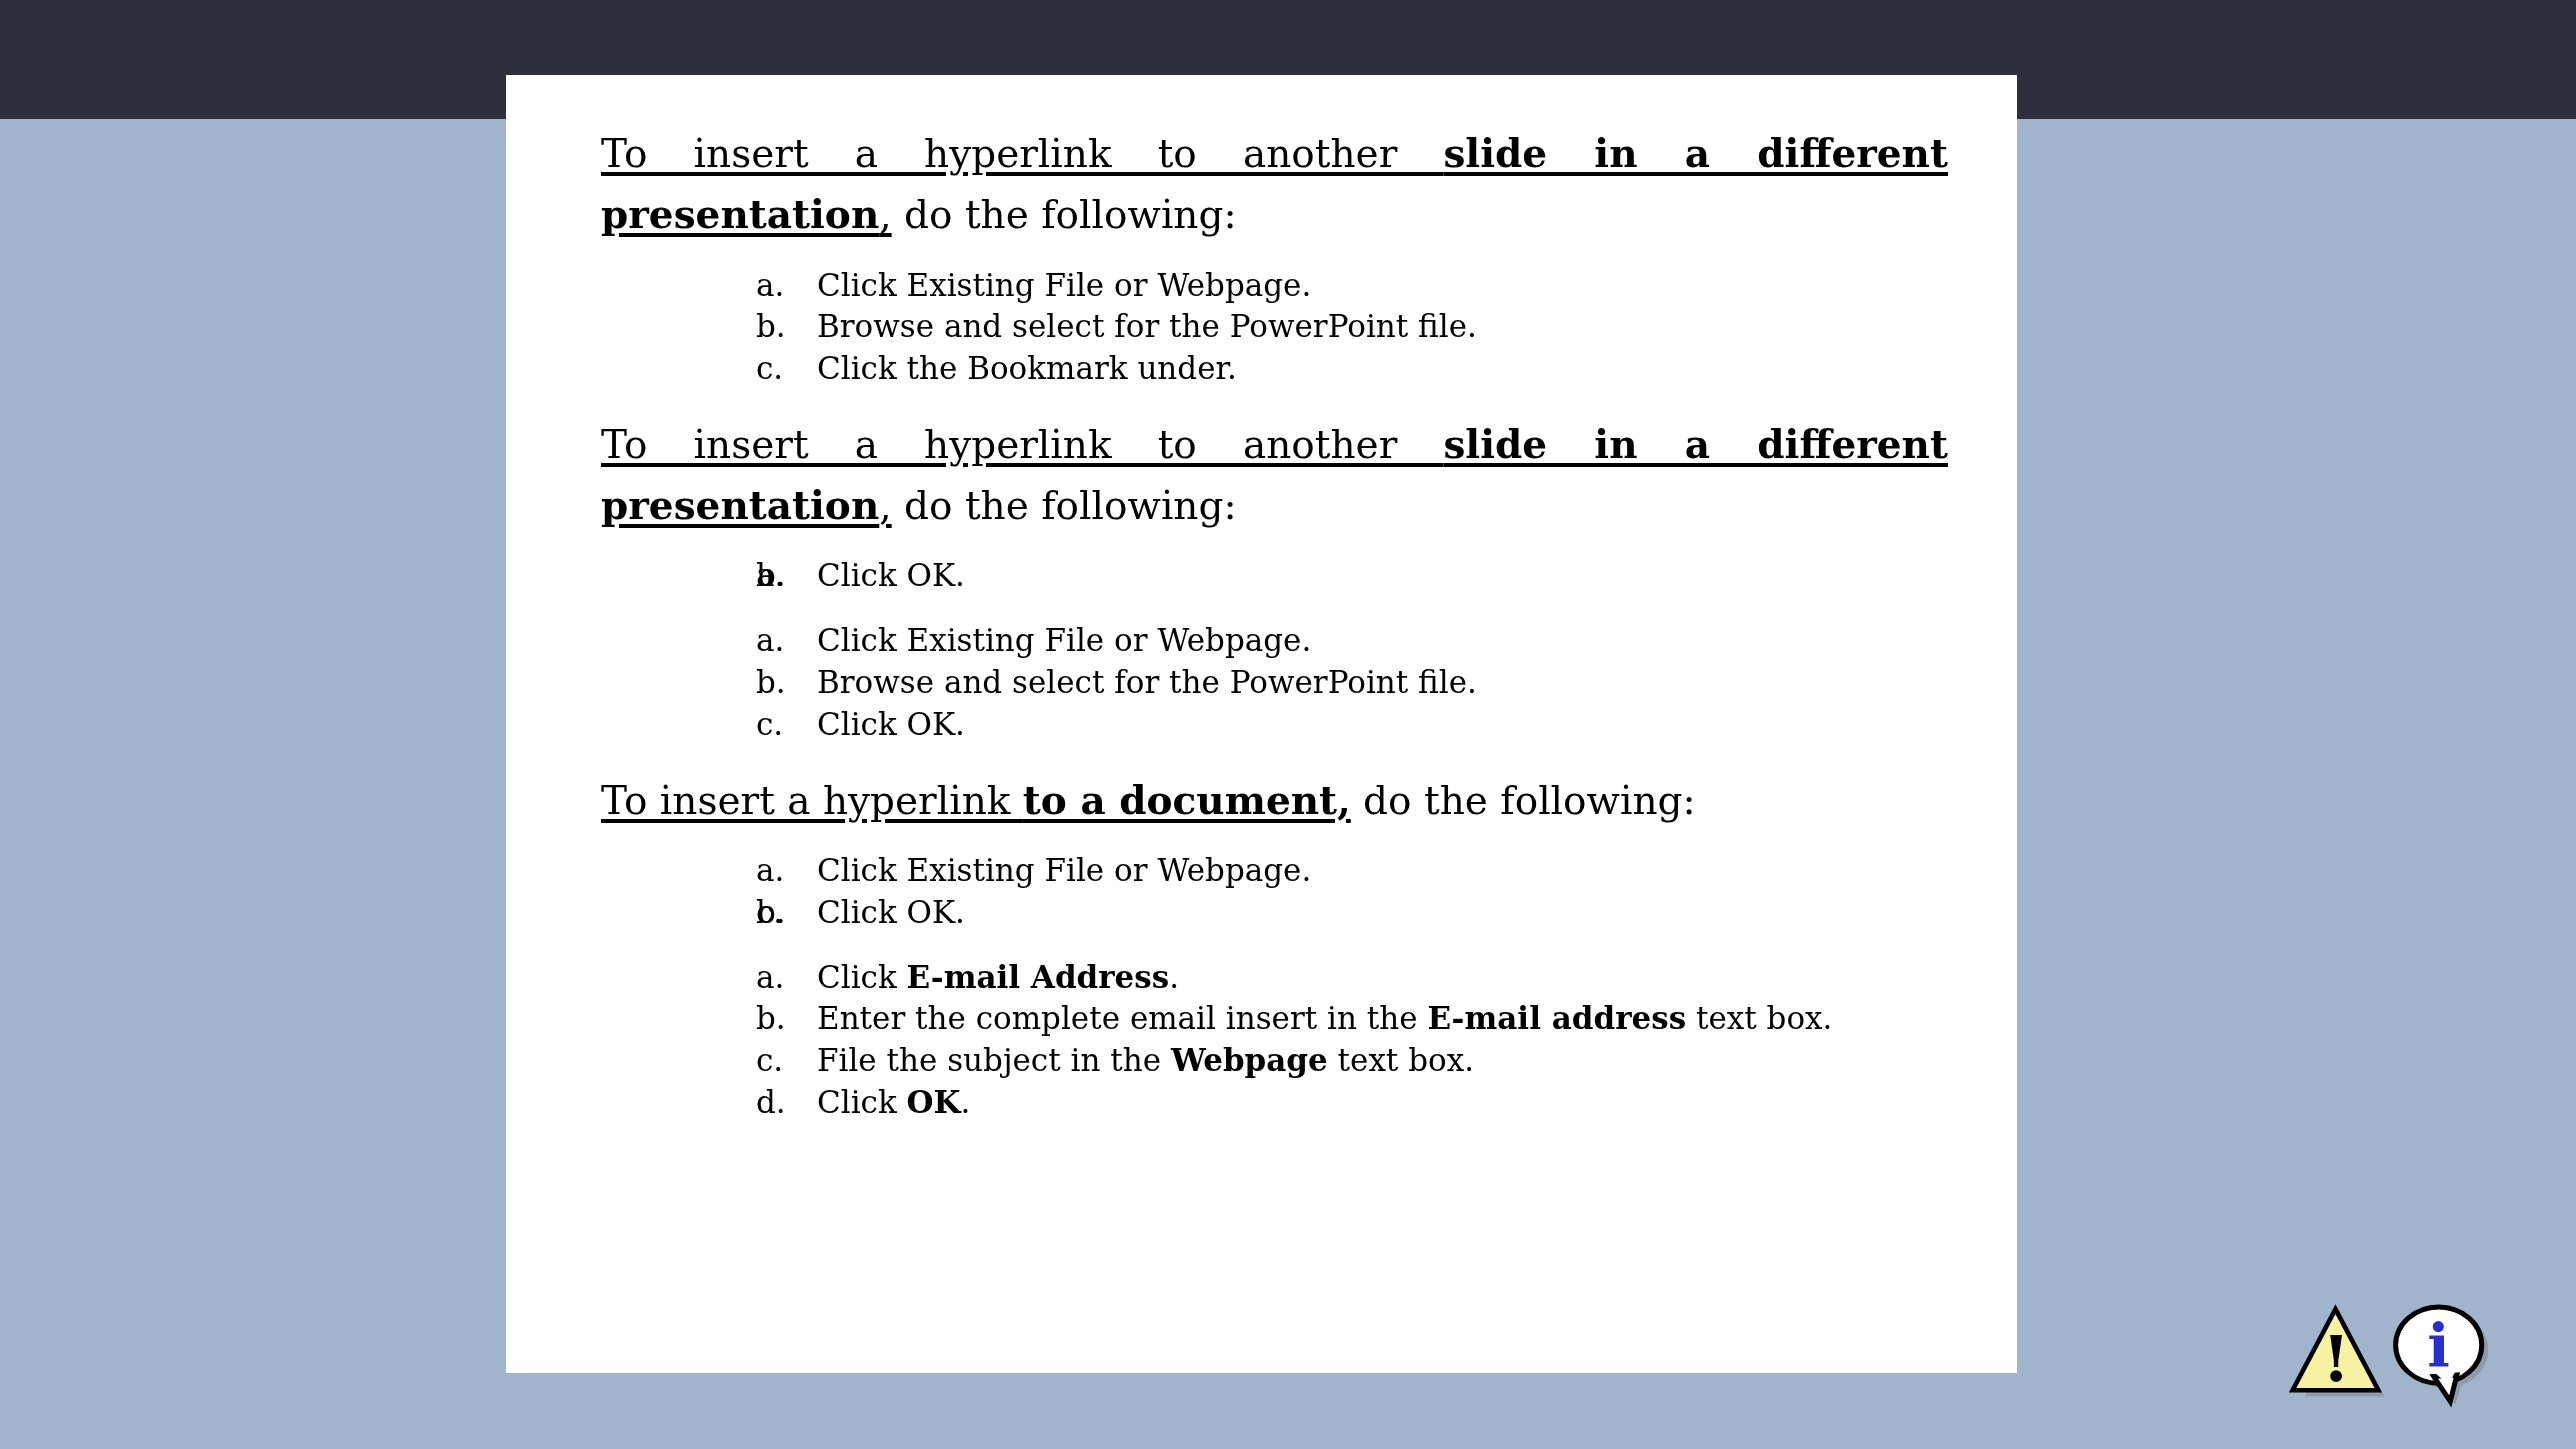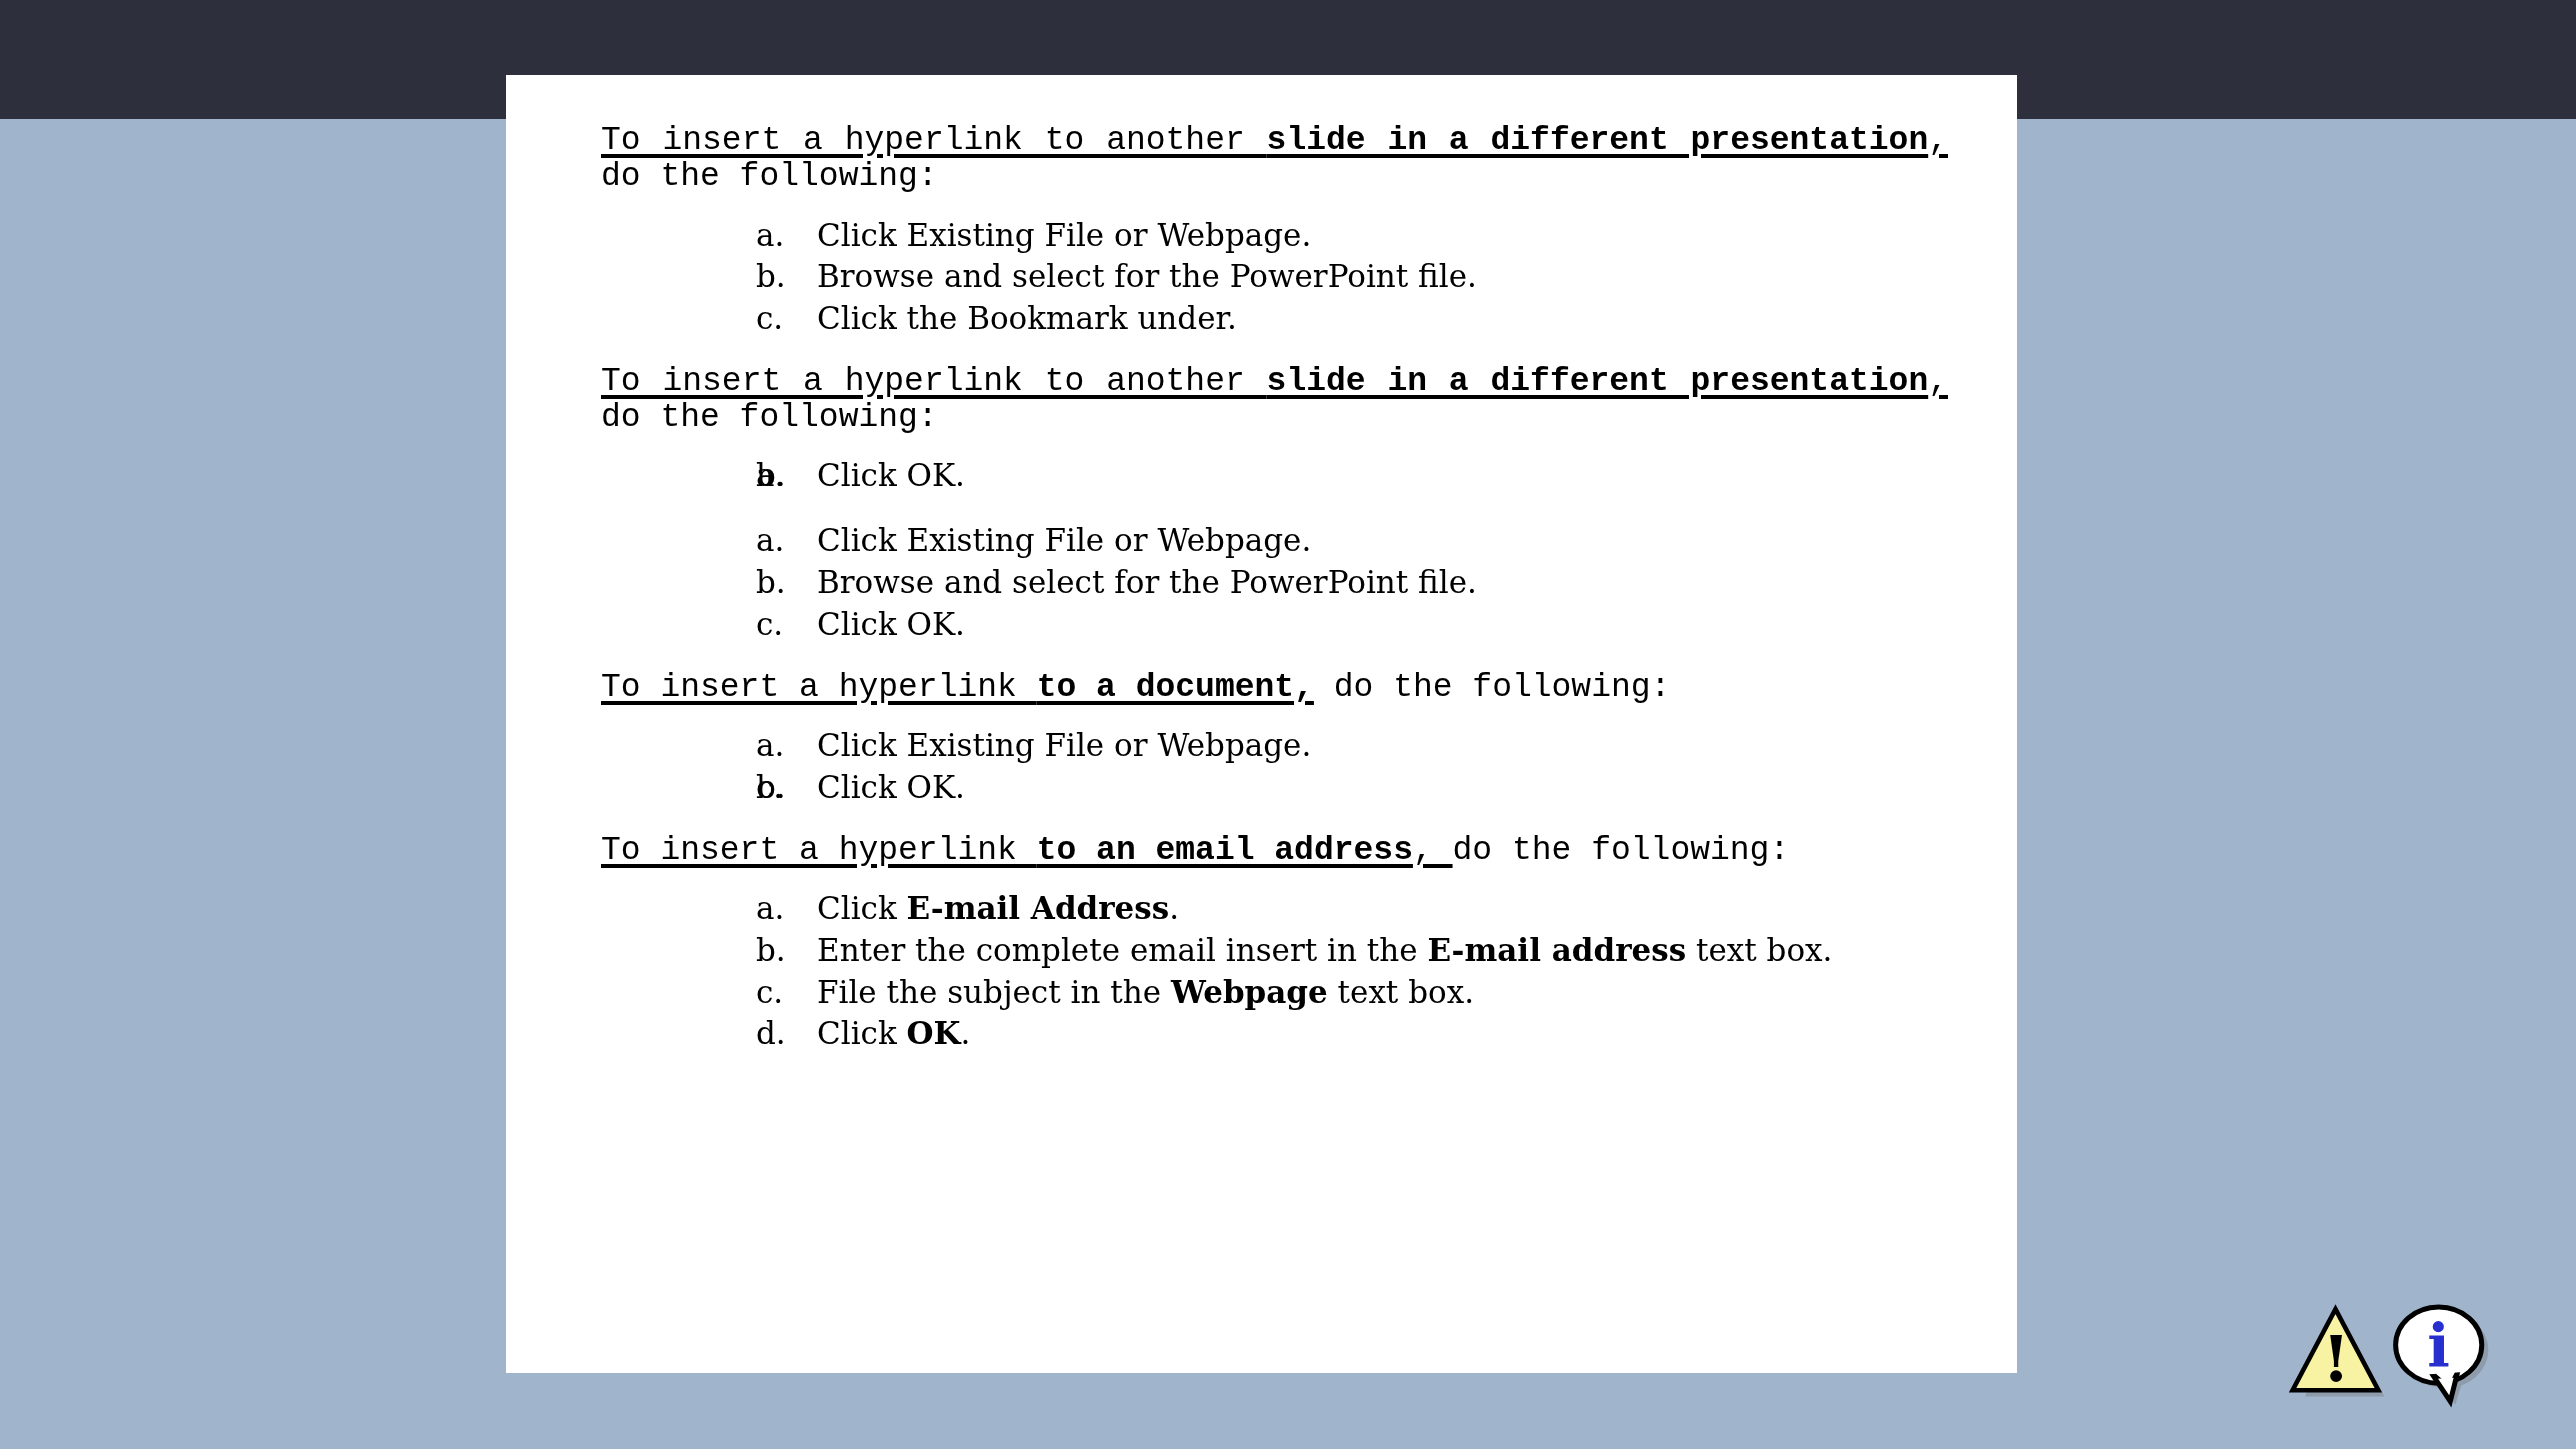--- a/index.html
+++ b/index.html
@@ -13,23 +13,22 @@
     background:#2d2f3c;
   }
   .paper{
     position:absolute;left:506px;top:75px;width:1511px;height:1298px;
     background:#ffffff;
   }
   .content{
     padding:48px 69px 0 95px;
   }
   .heading{
-    font-size:33px;line-height:36px;margin:0 0 20.6px 0;
+    font-size:39px;line-height:60px;margin:0 0 20.6px 0;
     text-align:justify;
-    font-family:Liberation Mono, monospace;
   }
   .h-underline{
     text-decoration:underline;
     text-decoration-thickness:3.9px;
     text-underline-offset:4.5px;
   }
   .b{font-weight:bold;}
   .list{margin:0 0 26px 0;}
   .doc-section:last-child .list{margin-bottom:0;}
   .item{
@@ -78,21 +77,20 @@
   <section class="doc-section">
     <p class="heading"><span class="h-underline"><span>To insert a hyperlink </span><span class="b">to a document,</span></span><span class="h-rest"> do the following:</span></p>
     <div class="list">
           <div class="item"><span class="marker">a.</span><span>Click Existing File or Webpage.</span></div>
           <div class="item"><span class="marker">b.</span></div>
           <div class="item"><span class="marker">c.</span><span>Click OK.</span></div>
         </div>
   </section>
 
   <section class="doc-section">
-    <p class="heading"><span class="h-underline"><span>To insert a hyperlink </span><span class="b">to an email address</span><span>, </span></span><span class="h-rest">do the following:</span></p>
     <div class="list">
           <div class="item"><span class="marker">a.</span><span>Click </span><span class="b">E-mail Address</span><span>.</span></div>
           <div class="item"><span class="marker">b.</span><span>Enter the complete email insert in the </span><span class="b">E-mail address</span><span> text box.</span></div>
           <div class="item"><span class="marker">c.</span><span>File the subject in the </span><span class="b">Webpage</span><span> text box.</span></div>
           <div class="item"><span class="marker">d.</span><span>Click </span><span class="b">OK</span><span>.</span></div>
         </div>
   </section>
 </div>
 </div>
 

